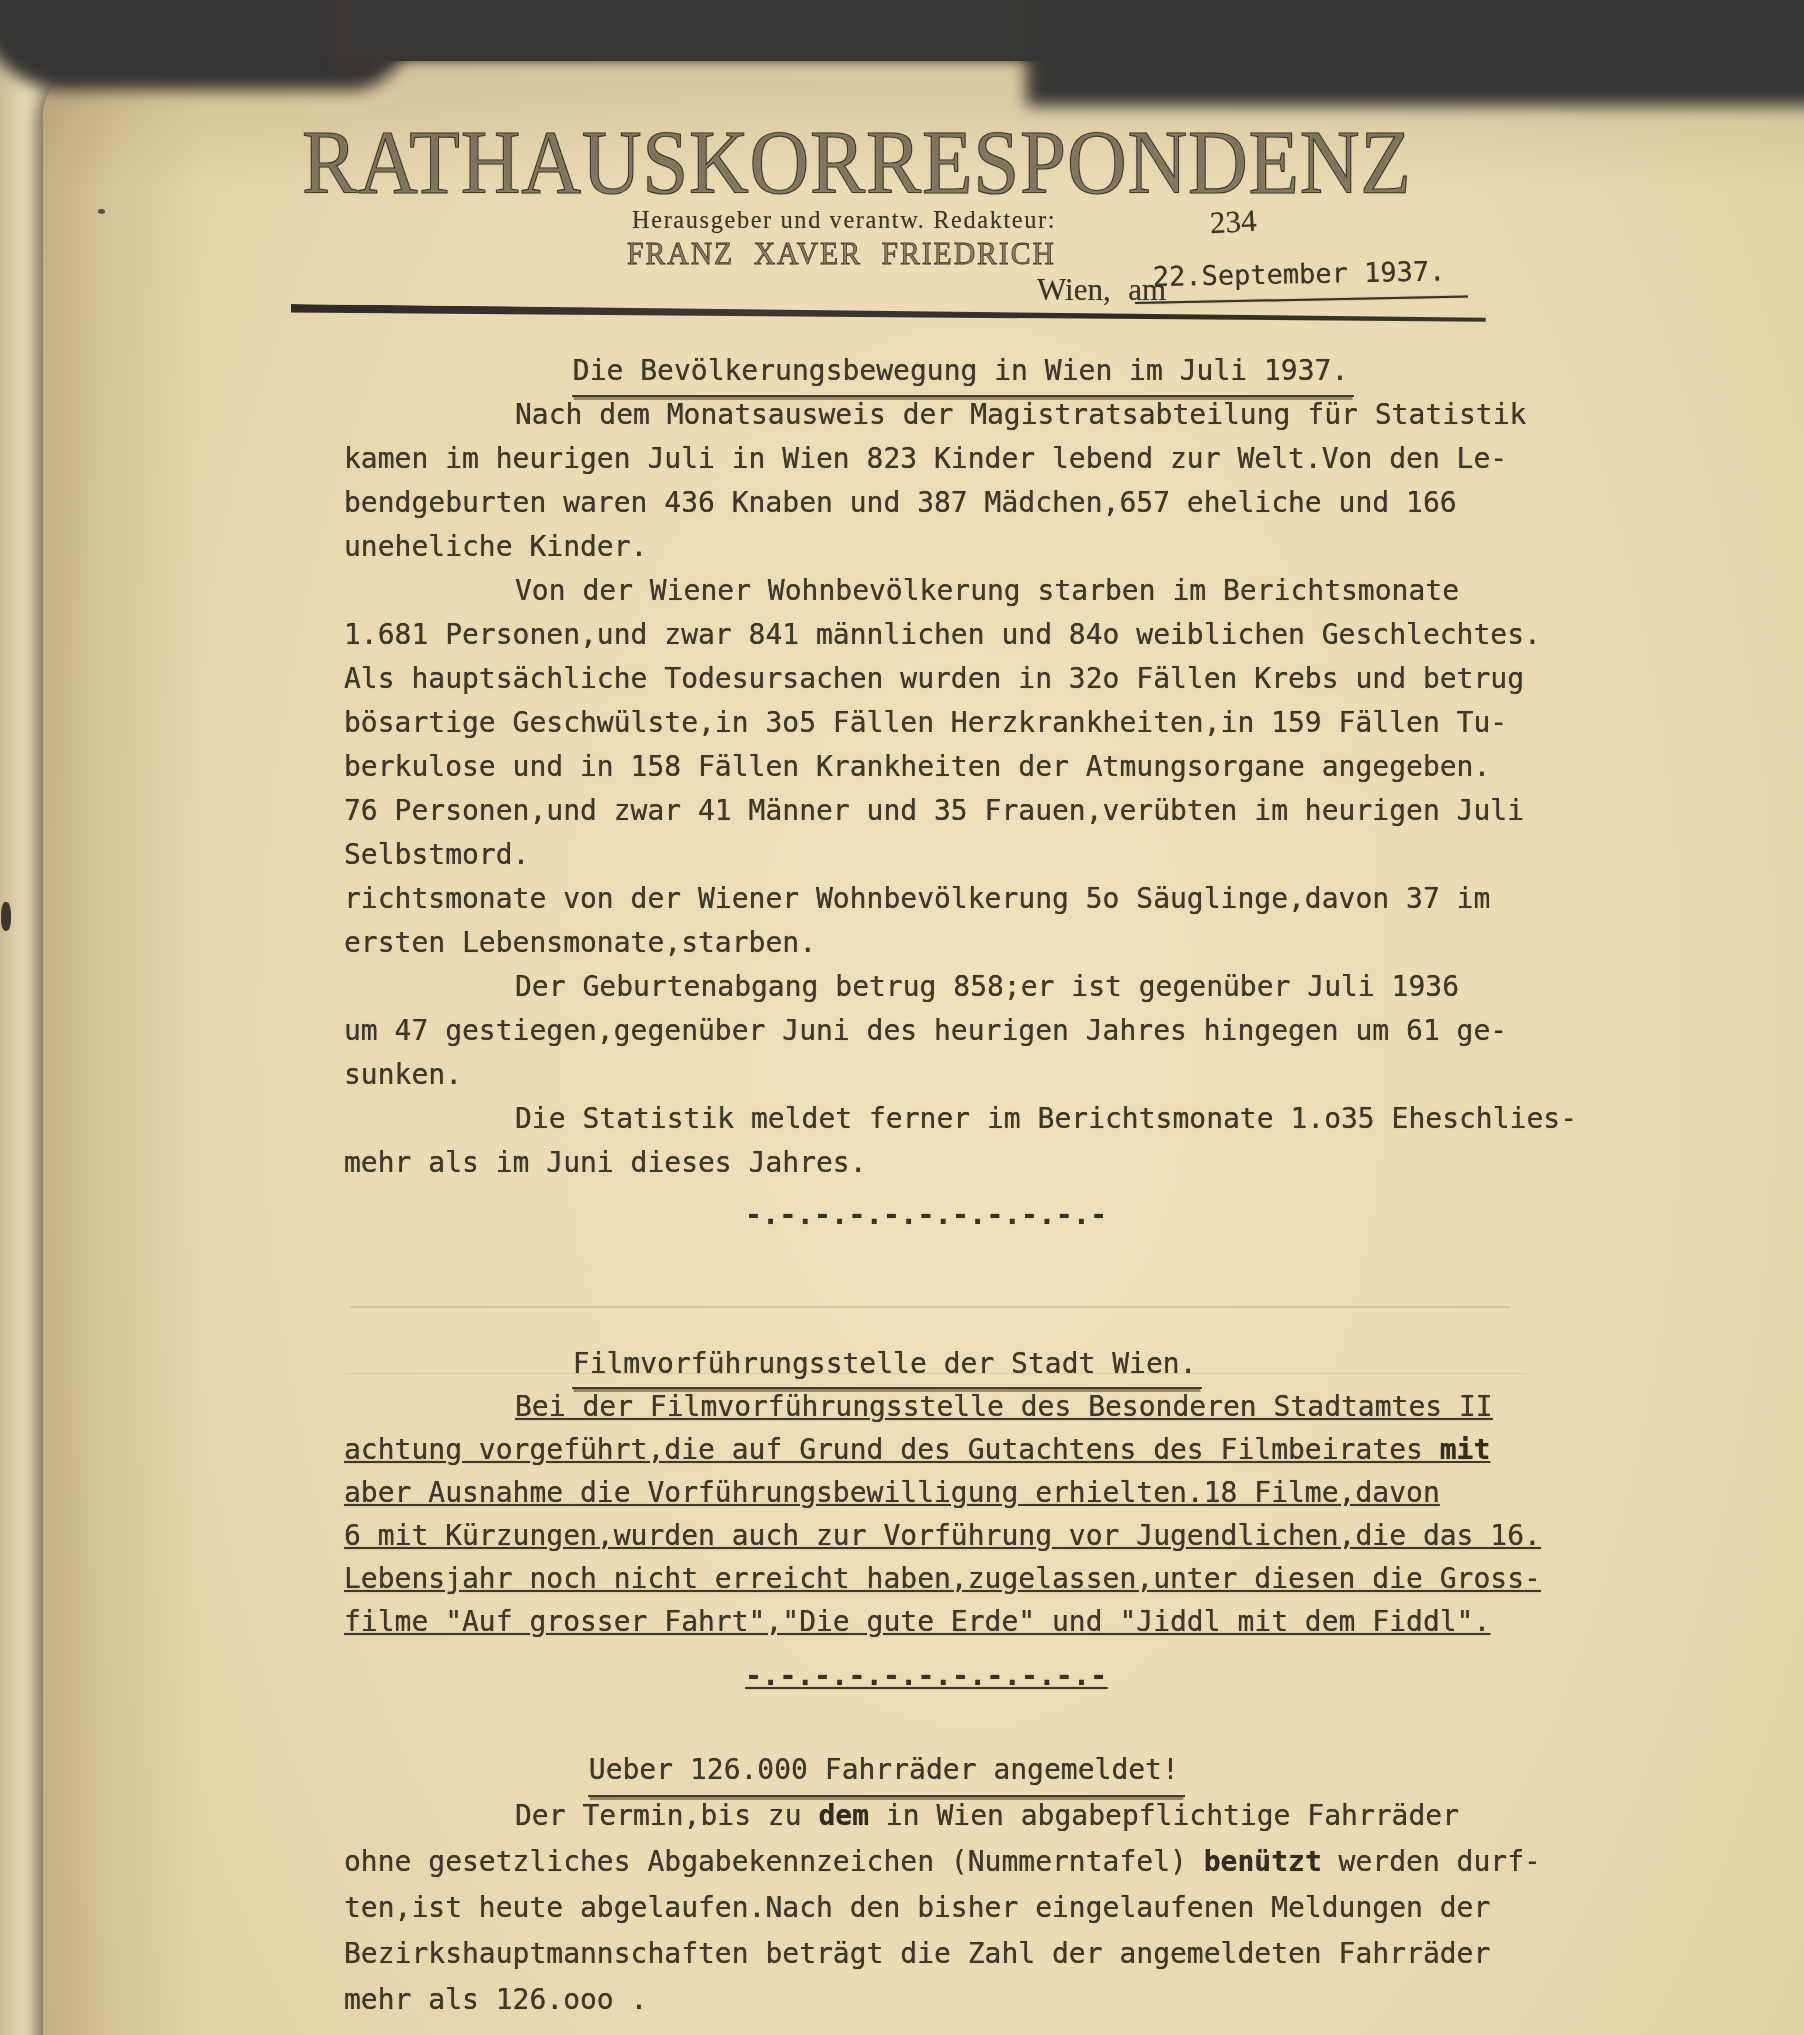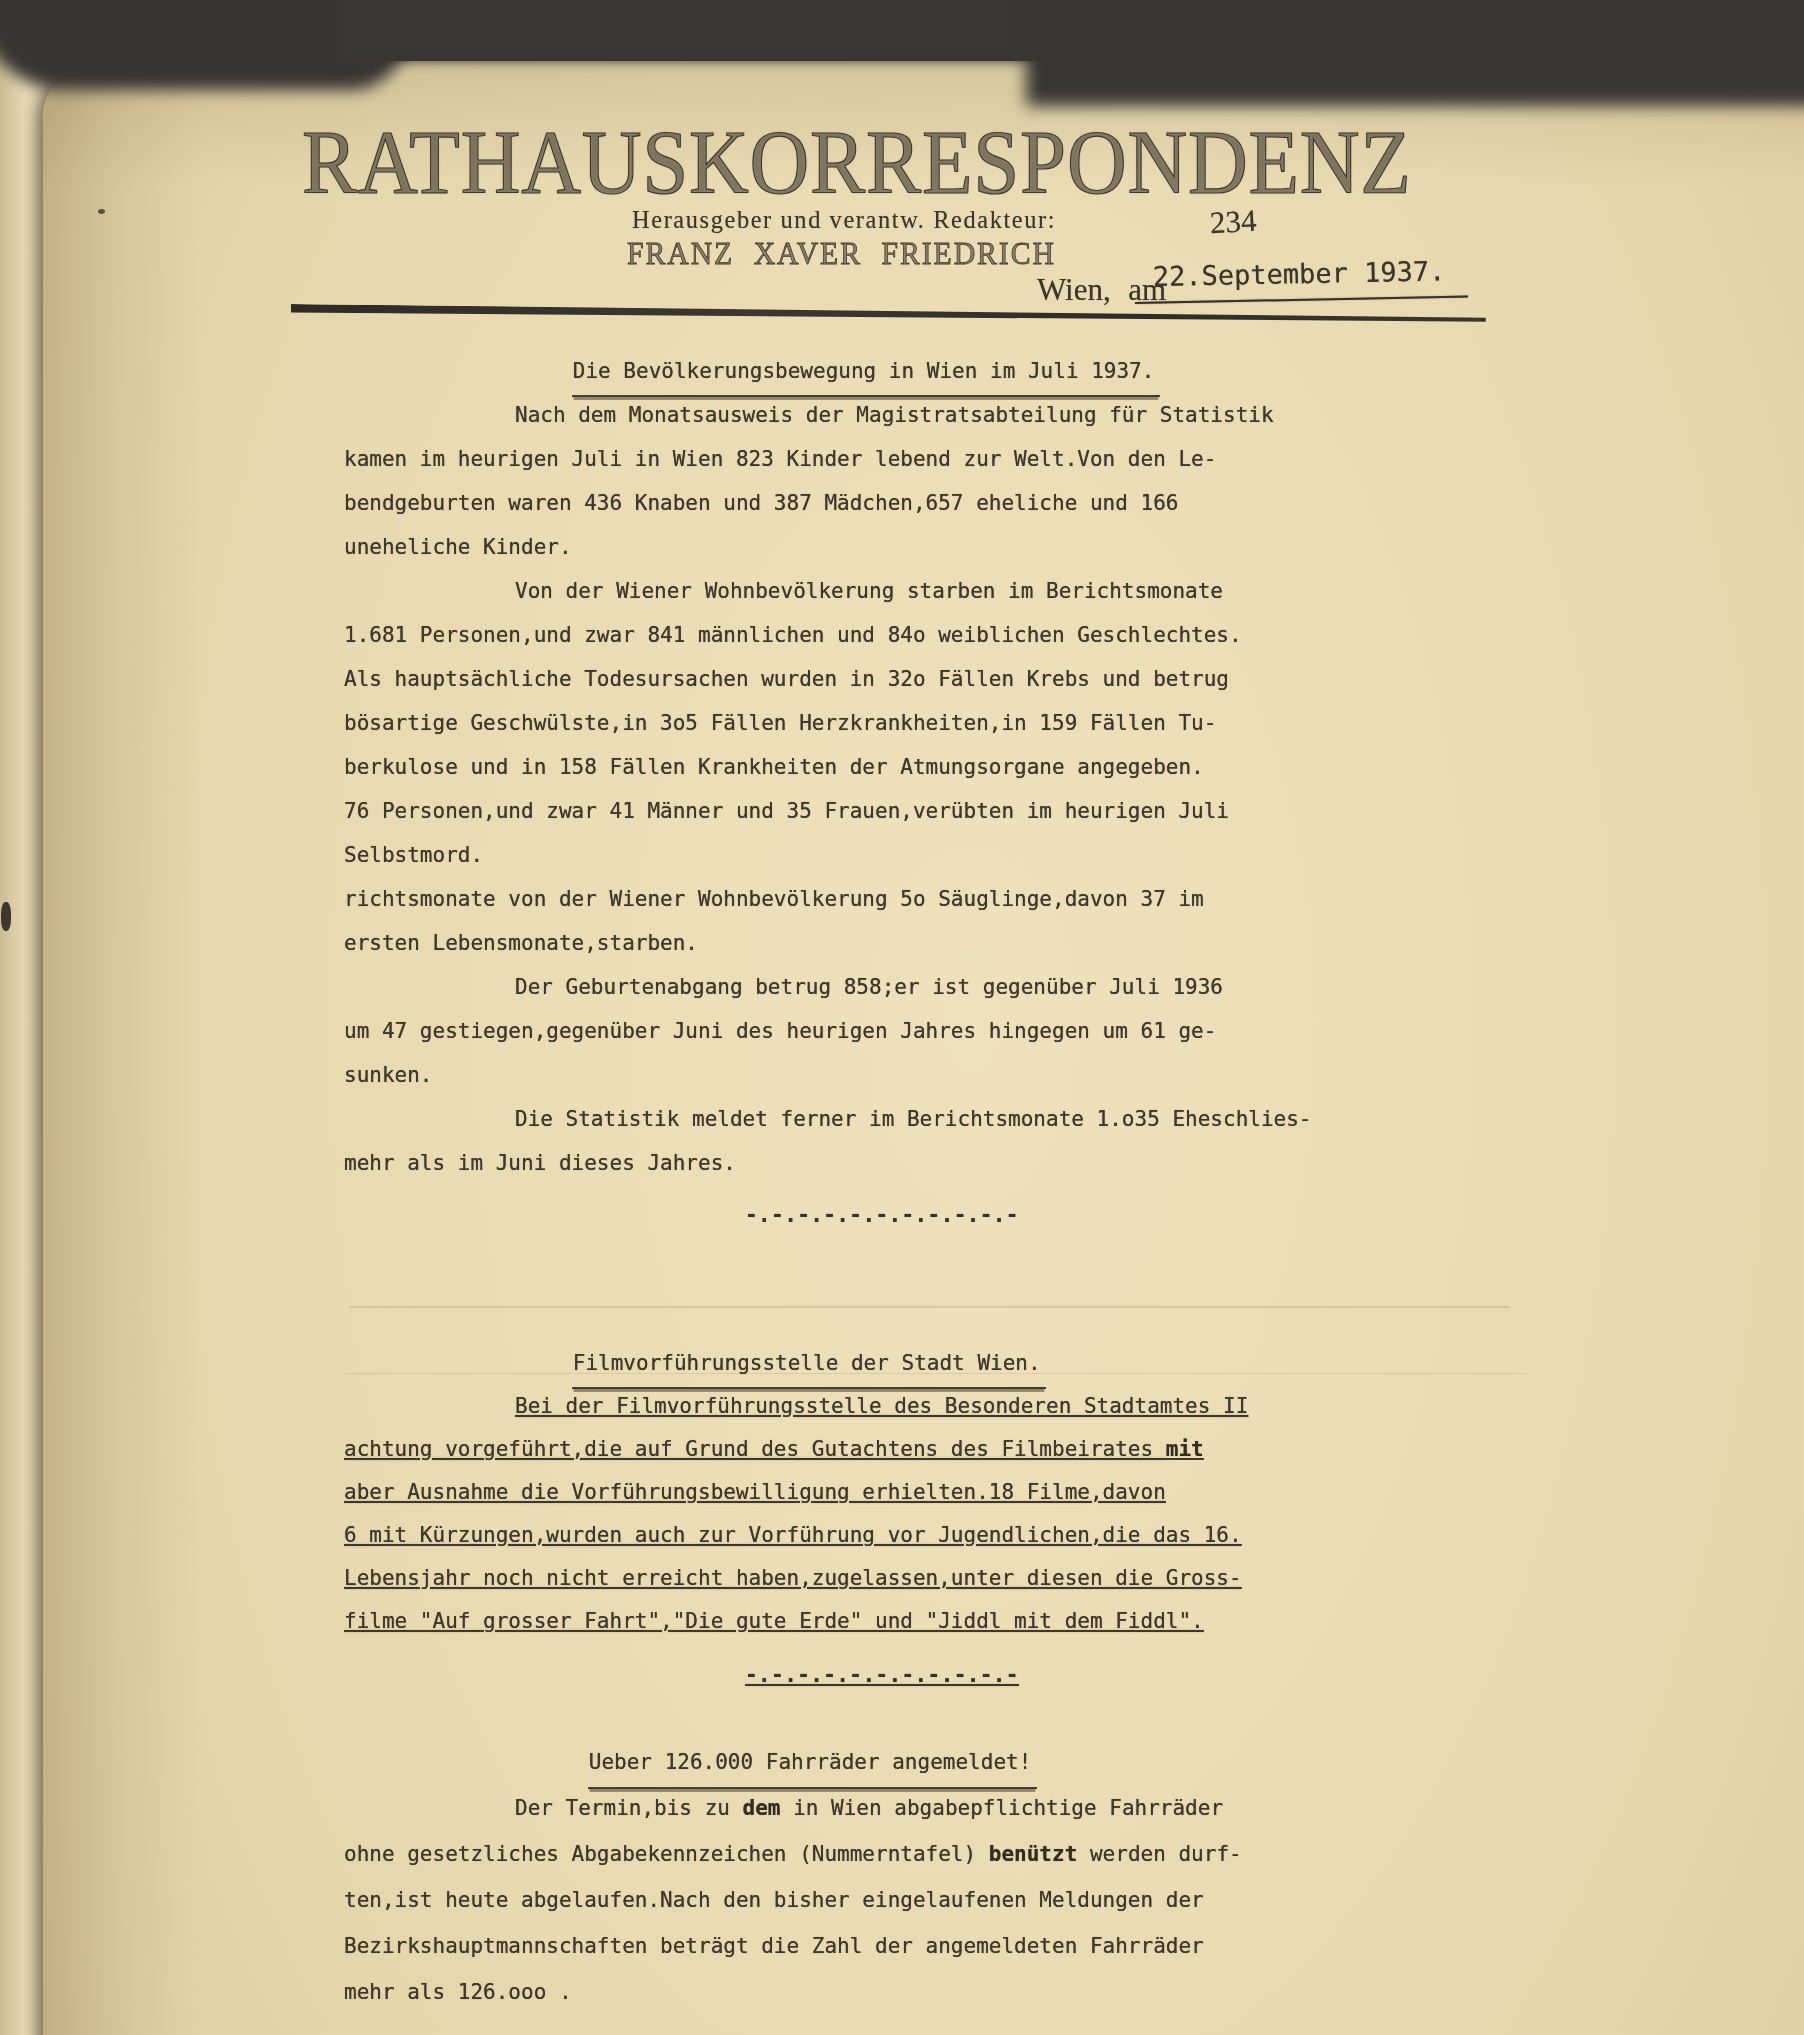--- a/index.html
+++ b/index.html
@@ -54,34 +54,34 @@
   .m-date-underline{position:absolute;left:1135px;top:302px;width:333px;height:2px;z-index:5;
       background:#38332a;transform:rotate(-1.1deg);transform-origin:left top;
       box-shadow:0 0 1.2px rgba(56,51,42,.6);}
   .m-rule{position:absolute;left:291px;top:304px;width:1195px;height:8.5px;z-index:5;
       background:linear-gradient(90deg,#2e2b26,#3c3831 38%,#2f2c27 70%,#3a362f);
       clip-path:polygon(0 0,100% 28%,100% 74%,0 100%);
       transform:rotate(.55deg);transform-origin:left top;filter:blur(0.4px);}
 
   
   .article{position:absolute;left:344px;width:1323px;z-index:5;
-      font-family:"DejaVu Sans Mono","Liberation Mono",monospace;font-size:21px;
+      font-family:"DejaVu Sans Mono","Liberation Mono",monospace;font-size:28px;
       color:#3e372b;text-shadow:0 0 0.4px rgba(62,55,43,.7),0 0 1.6px rgba(62,55,43,.22);}
   .article .line{height:var(--lh);line-height:var(--lh);white-space:pre;}
   .article .line.indent{text-indent:171px;}
   .article .line b{font-weight:700;color:#332c21;text-shadow:0 0 0.8px rgba(51,44,33,.65);}
   .article-1{top:349px;--lh:44px;}
   .article-2{top:1342px;text-decoration:underline;--lh:43px;}
   .article-3{top:1739px;--lh:46px;}
   .title-line .article-title{display:inline-block;padding:0 5.7px 1.6px 0.8px;
       border-bottom:2px solid #453d30;
       box-shadow:0 4.5px 0 -1.6px rgba(69,61,48,.55);}
   .article-1 .title-line{padding-left:228px;}
   .article-2 .title-line{padding-left:228px;}
-  .article-3 .title-line{padding-left:244px;}
+  .article-3 .title-line{padding-left:244px;margin-top:8px;}
   .divider{padding-left:401px;font-weight:700;letter-spacing:0.4px;color:#38322a;}
   .article-1 .divider{margin-top:8.1px;}
   .article-2 .divider{margin-top:10.6px;}
   .article-3 .divider{margin-top:14px;}
 </style>
 </head>
 <body>
 
 <div class="shot">
 

